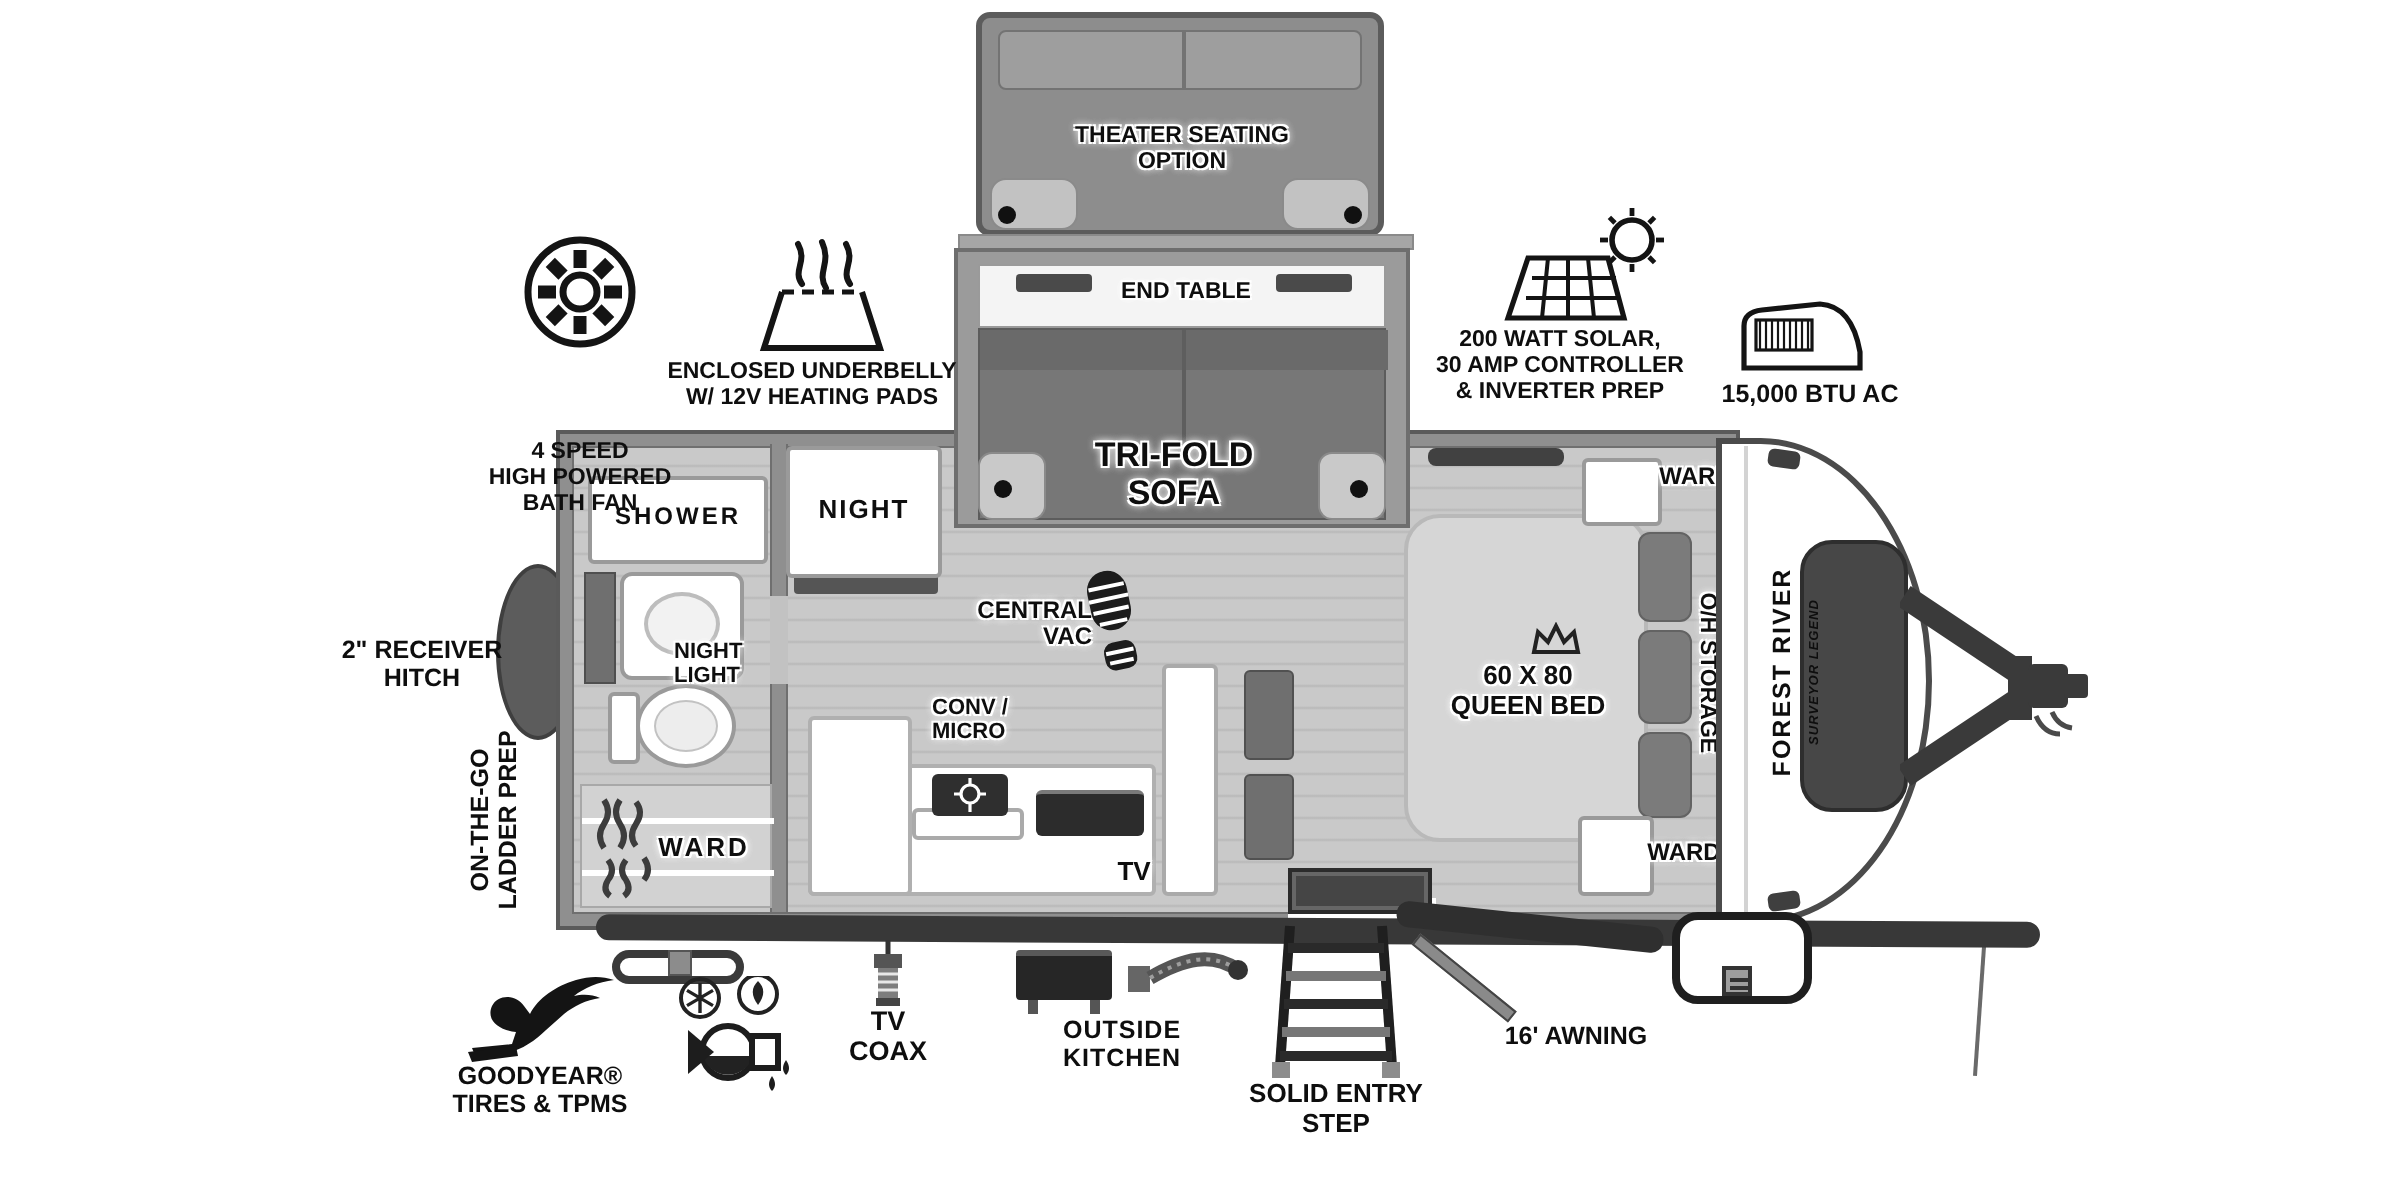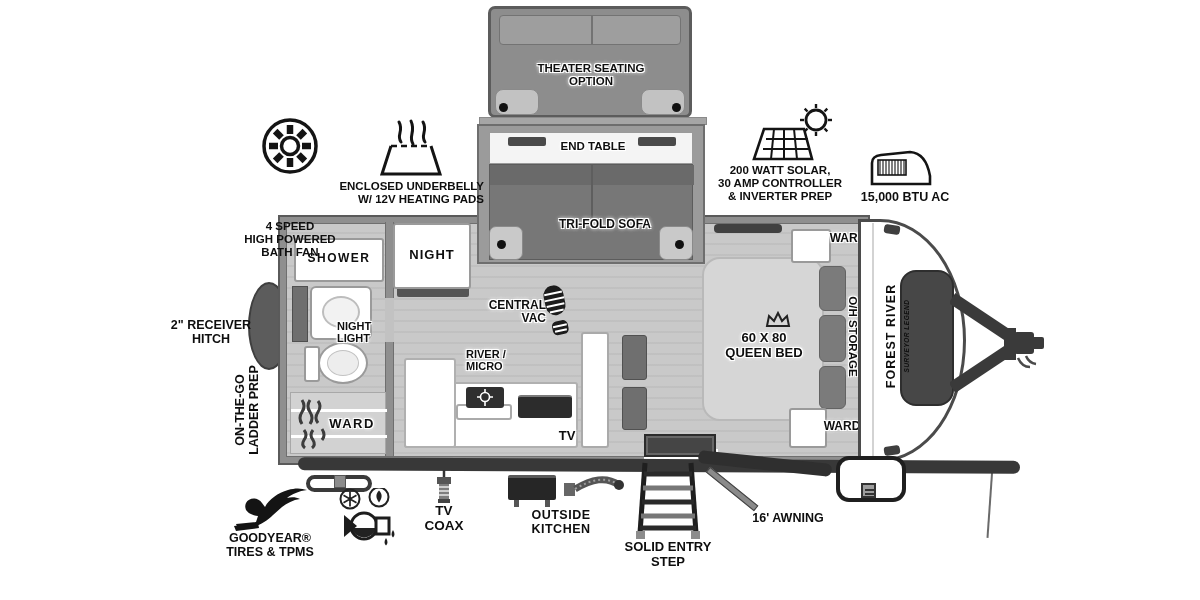--- a/index.html
+++ b/index.html
@@ -72,21 +72,21 @@
   <div class="box white" style="left:404px;top:382px;width:174px;height:66px;border-color:#b0b0b0;"></div>
   <div class="box white" style="left:404px;top:358px;width:52px;height:90px;border-color:#b0b0b0;"></div>
   <div class="box white" style="left:456px;top:404px;width:56px;height:16px;border-color:#aaa;"></div>
   <div class="box" style="left:466px;top:387px;width:38px;height:21px;background:#2f2f2f;border-radius:3px;">
     <svg width="38" height="21" viewBox="0 0 38 21">
       <circle cx="19" cy="10" r="4.5" fill="none" stroke="#fff" stroke-width="1.6"></circle>
       <path d="M19 2 v4 M19 15 v4 M11 10 h4 M23 10 h4" stroke="#fff" stroke-width="1.6"></path>
     </svg>
   </div>
   <div class="lbl halo left" style="left:466px;top:348px;width:60px;font-size:11px;">
-    <span>RIVER /</span><br>
+    <span>CONV /</span><br>
     <span>MICRO</span>
   </div>
   <div class="box" style="left:518px;top:395px;width:54px;height:23px;background:#2c2c2c;border-radius:3px;border-top:2px solid #7a7a7a;"></div>
   <div class="lbl halo" style="left:550px;top:429px;width:34px;font-size:13px;">TV</div>
   <div class="box white" style="left:581px;top:332px;width:28px;height:116px;border-color:#aaa;"></div>
 
   <div class="box" style="left:622px;top:335px;width:25px;height:45px;background:#6f6f6f;border:1px solid #515151;border-radius:3px;"></div>
   <div class="box" style="left:622px;top:387px;width:25px;height:43px;background:#6f6f6f;border:1px solid #515151;border-radius:3px;"></div>
 
   <div class="box" style="left:644px;top:449px;width:74px;height:15px;background:#fff;"></div>
@@ -152,21 +152,21 @@
     <div class="box" style="left:10px;top:38px;width:204px;height:96px;background:#777;border:1px solid #5c5c5c;">
       <div class="box" style="left:0;top:0;width:204px;height:20px;background:#6a6a6a;"></div>
       <div class="box" style="left:101px;top:0;width:2px;height:60px;background:#5e5e5e;"></div>
     </div>
     <div class="box" style="left:10px;top:100px;width:34px;height:34px;background:#c9c9c9;border:1px solid #8a8a8a;border-radius:7px;"></div>
     <div class="box" style="left:180px;top:100px;width:34px;height:34px;background:#c9c9c9;border:1px solid #8a8a8a;border-radius:7px;"></div>
     <div class="box" style="left:18px;top:114px;width:9px;height:9px;background:#111;border-radius:50%;"></div>
     <div class="box" style="left:196px;top:114px;width:9px;height:9px;background:#111;border-radius:50%;"></div>
   </div>
   <div class="lbl halo" style="left:548px;top:140px;width:90px;font-size:11.5px;">END TABLE</div>
-  <div class="lbl halo" style="left:542px;top:218px;width:126px;font-size:12px;">TRI-FOLD SOFA</div>
+  <div class="lbl halo" style="left:524px;top:218px;width:126px;font-size:17px;">TRI-FOLD SOFA</div>
 
   <div class="box" style="left:298px;top:459px;width:722px;height:13px;background:#383838;border-radius:7px;transform:rotate(0.3deg);"></div>
   <div class="box" style="left:306px;top:475px;width:66px;height:17px;border:4px solid #3a3a3a;border-radius:9px;"></div>
   <div class="box" style="left:334px;top:475px;width:12px;height:13px;background:#8c8c8c;border:1px solid #555;"></div>
 
   <div class="box" style="left:708px;top:466px;width:62px;height:7px;background:#8a8a8a;border:1px solid #444;transform:rotate(39deg);transform-origin:0 50%;"></div>
   <div class="box" style="left:698px;top:457px;width:134px;height:13px;background:#2f2f2f;border-radius:6px;transform:rotate(6deg);"></div>
   <div class="lbl" style="left:742px;top:481px;width:92px;font-size:12.5px;margin-top:30px;">16' AWNING</div>
 
   <div class="box" style="left:836px;top:456px;width:70px;height:46px;background:#fff;border:4px solid #1f1f1f;border-radius:13px;"></div>
@@ -259,21 +259,21 @@
     <span>4 SPEED</span><br>
     <span>HIGH POWERED</span><br>
     <span>BATH FAN</span>
   </div>
 
   <svg class="abs" style="left:375px;top:118px;" width="72" height="60" viewBox="0 0 72 60">
     <path d="M16 28 L7 56 L65 56 L56 28" fill="none" stroke="#141414" stroke-width="3"></path>
     <line x1="16" y1="28" x2="56" y2="28" stroke="#141414" stroke-width="2.5" stroke-dasharray="6 4"></line>
     <path d="M26 24 C21 17 29 13 24 4 M38 26 C33 18 41 14 36 3 M50 24 C45 17 53 13 48 4" fill="none" stroke="#141414" stroke-width="3" stroke-linecap="round"></path>
   </svg>
-  <div class="lbl" style="left:328px;top:180px;width:156px;font-size:11.5px;text-align:right;">
+  <div class="lbl" style="left:328px;top:180px;width:156px;font-size:11.5px;">
     <span>ENCLOSED UNDERBELLY</span><br>
     <span>W/ 12V HEATING PADS</span>
   </div>
 
   <svg class="abs" style="left:752px;top:103px;" width="86" height="64" viewBox="0 0 86 64">
     <circle cx="64" cy="17" r="10" fill="none" stroke="#141414" stroke-width="2.8"></circle>
     <g stroke="#141414" stroke-width="2.4">
       <line x1="64" y1="1" x2="64" y2="5"></line>
         <line x1="64" y1="29" x2="64" y2="33"></line>
       <line x1="48" y1="17" x2="52" y2="17"></line>

